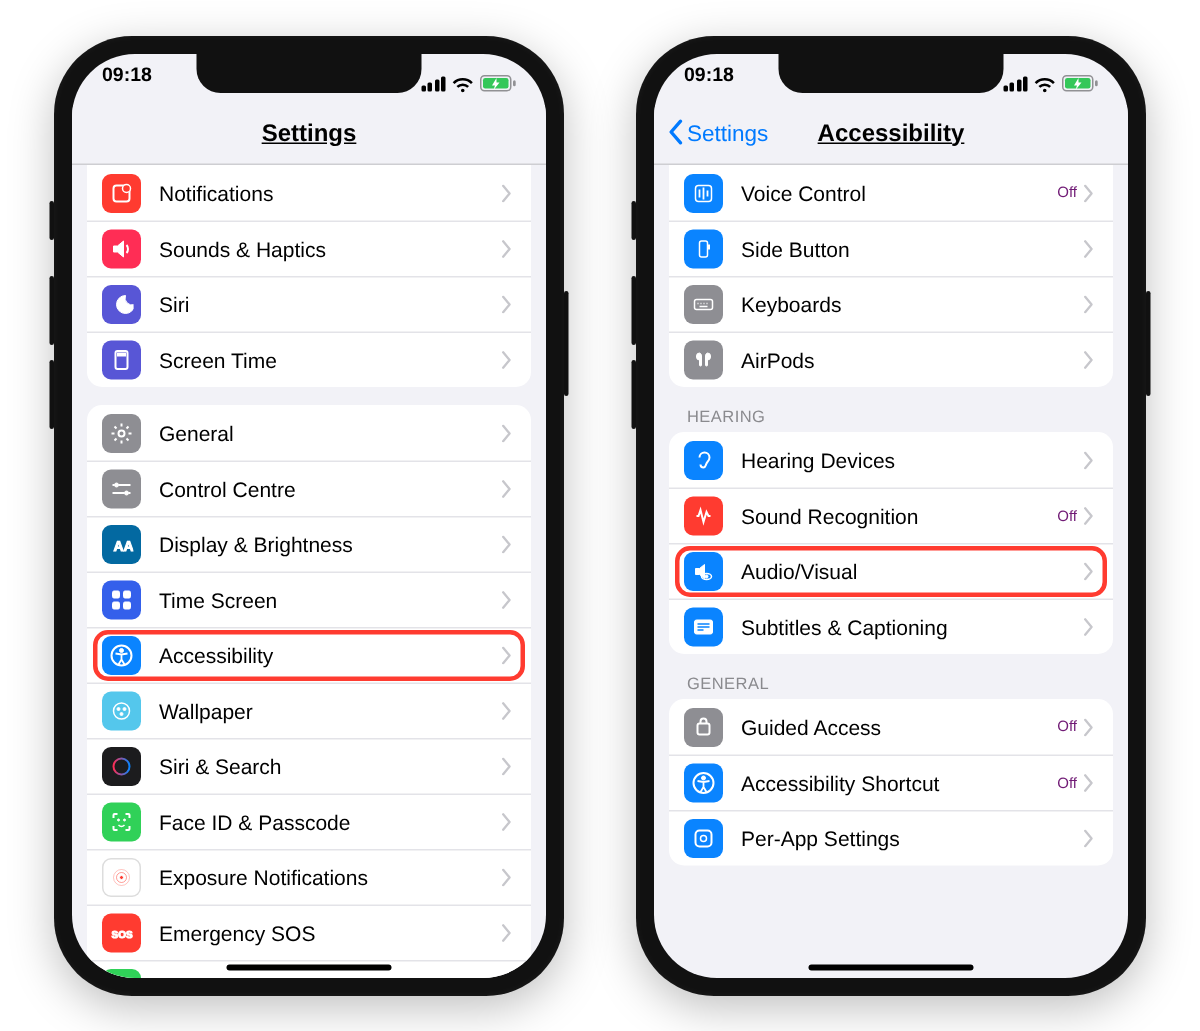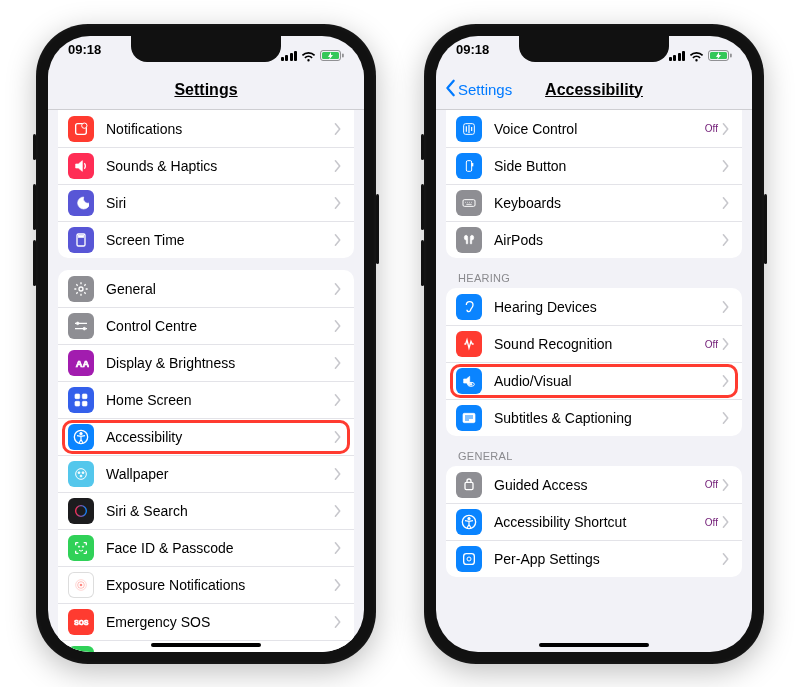--- a/index.html
+++ b/index.html
@@ -209,42 +209,42 @@
               </svg>
             </span>
             <span class="label">Control Centre</span>
             <span class="chev">
               <svg viewBox="0 0 8 14">
                 <path d="M1 1l5 6-5 6" fill="none" stroke="#c7c7cc" stroke-width="1.8" stroke-linecap="round" stroke-linejoin="round"></path>
               </svg>
             </span>
           </div>
           <div class="row">
-            <span class="icon" style="background:#a21caf;">
+            <span class="icon" style="background:#0369a1;">
               <svg viewBox="0 0 24 24">
                 <text x="4" y="18" font-size="14" font-weight="700" fill="#fff">AA</text>
               </svg>
             </span>
             <span class="label">Display &amp; Brightness</span>
             <span class="chev">
               <svg viewBox="0 0 8 14">
                 <path d="M1 1l5 6-5 6" fill="none" stroke="#c7c7cc" stroke-width="1.8" stroke-linecap="round" stroke-linejoin="round"></path>
               </svg>
             </span>
           </div>
           <div class="row">
             <span class="icon" style="background:#3460eb;">
               <svg viewBox="0 0 24 24">
                 <rect x="3" y="3" width="7" height="7" rx="1.5"></rect>
                 <rect x="14" y="3" width="7" height="7" rx="1.5"></rect>
                 <rect x="3" y="14" width="7" height="7" rx="1.5"></rect>
                 <rect x="14" y="14" width="7" height="7" rx="1.5"></rect>
               </svg>
             </span>
-            <span class="label">Home Screen</span>
+            <span class="label">Time Screen</span>
             <span class="chev">
               <svg viewBox="0 0 8 14">
                 <path d="M1 1l5 6-5 6" fill="none" stroke="#c7c7cc" stroke-width="1.8" stroke-linecap="round" stroke-linejoin="round"></path>
               </svg>
             </span>
           </div>
           <div class="row highlight">
             <span class="icon" style="background:#0a84ff;">
               <svg viewBox="0 0 24 24">
                 <circle cx="12" cy="12" r="10" fill="none" stroke="#fff" stroke-width="2"></circle>

